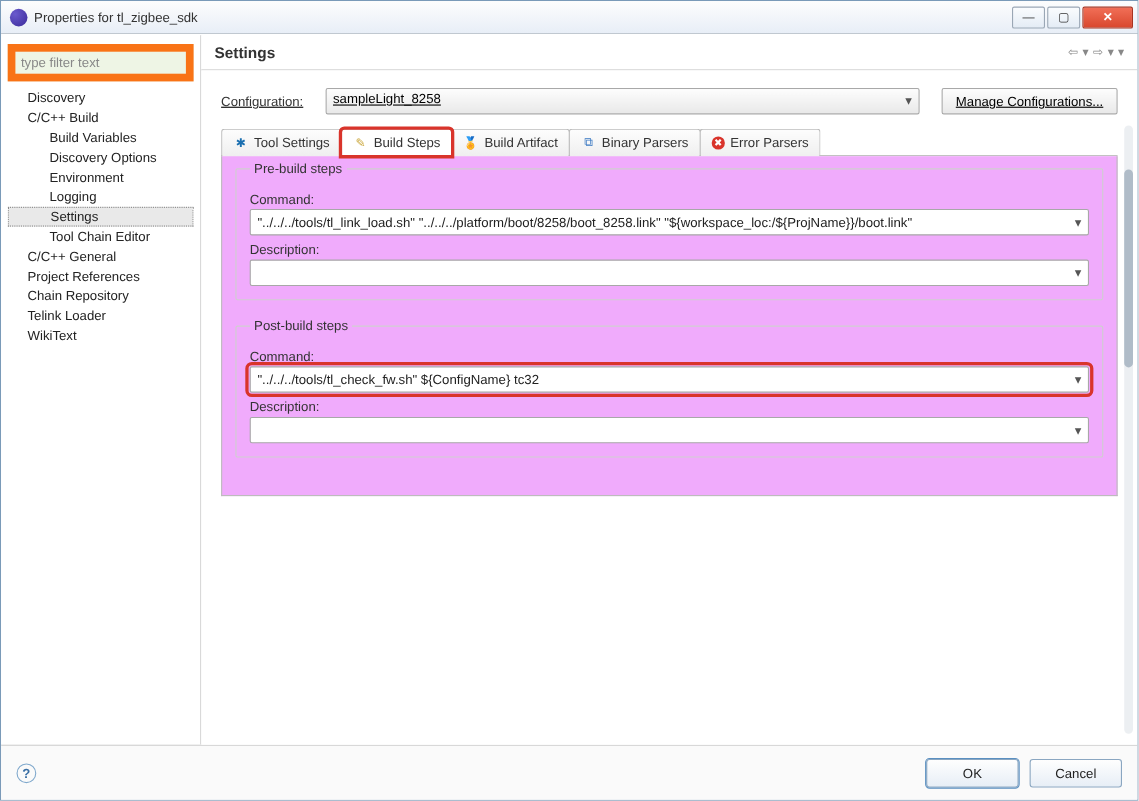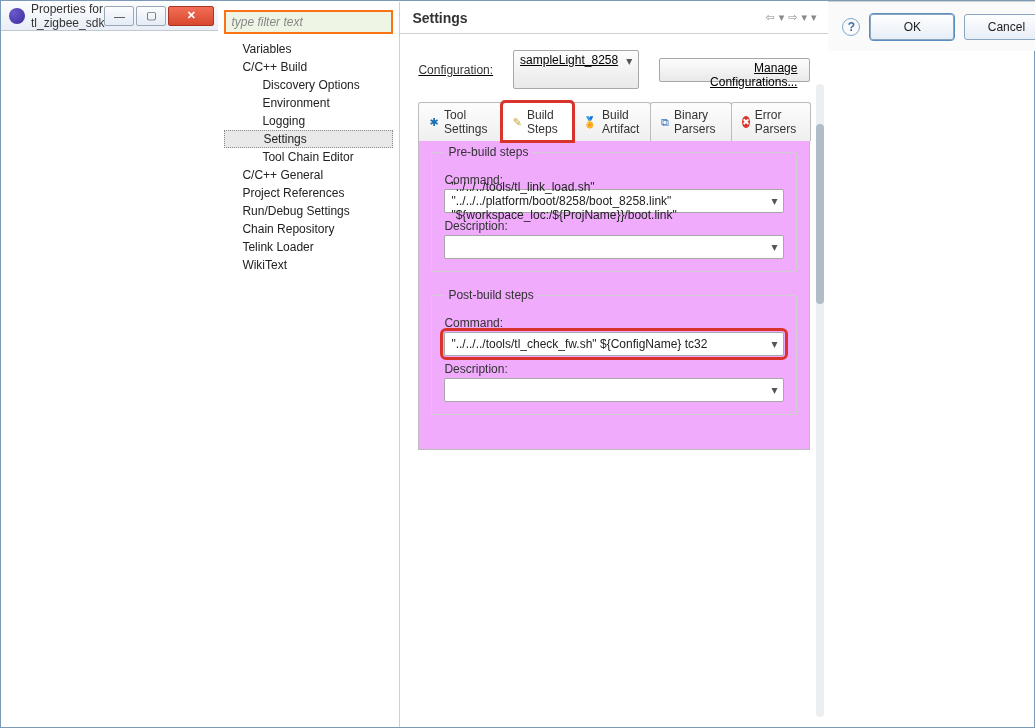--- a/index.html
+++ b/index.html
@@ -1,48 +1,48 @@
 <!DOCTYPE html>
 <html><head>
 <meta charset="utf-8">
 <style>
   * { box-sizing: border-box; font-family: "Segoe UI", Tahoma, sans-serif; font-size: 12px; }
   html, body { margin: 0; padding: 0; height: 100%; background: #f0f0f0; }
   .window {
     width: 1035px; height: 728px; background: #fff; border: 1px solid #7a9ab8;
-    display: flex; box-shadow: 0 0 6px rgba(0,0,0,.2);
+    display: flex; flex-direction: column; box-shadow: 0 0 6px rgba(0,0,0,.2);
   }
   .titlebar {
     height: 30px; background: linear-gradient(#fdfdfd,#e8eef7);
     display: flex; align-items: center; padding: 0 4px 0 8px; border-bottom: 1px solid #c0c8d0;
   }
   .titlebar .eclipse-icon { width: 16px; height: 16px; margin-right: 6px; border-radius: 50%;
     background: radial-gradient(circle at 30% 30%, #6a5acd, #3b2a9a); }
   .titlebar .title { flex: 1; color: #333; }
   .winbtns { display: flex; gap: 2px; }
   .winbtn { width: 30px; height: 20px; border: 1px solid #9aa7b5; background: linear-gradient(#fafcfe,#e4ecf5);
     border-radius: 2px; display: flex; align-items: center; justify-content: center; color: #333; font-size: 11px; }
   .winbtn.close { background: linear-gradient(#f16f57,#d9472e); color: #fff; border-color: #a83421; width: 46px; font-weight: bold; }
   .body { flex: 1; display: flex; border-top: 1px solid #fff; min-height: 0; }
   .sidebar { width: 182px; background: #fff; border-right: 1px solid #d0d0d0; padding: 8px 6px; display: flex; flex-direction: column; }
-  .filter { border: 2px solid #f97316; background: #eef5e5; padding: 3px 5px; color: #888; margin-bottom: 6px; font-style: italic; }
+  .filter { border: 7px solid #f97316; background: #eef5e5; padding: 3px 5px; color: #888; margin-bottom: 6px; }
   .tree { flex: 1; overflow: auto; }
   .tree-item { padding: 2px 4px 2px 18px; color: #222; cursor: default; white-space: nowrap; }
   .tree-item.l2 { padding-left: 38px; }
   .tree-item.selected { background: #e9e9e9; border: 1px dotted #888; padding-top: 1px; padding-bottom: 1px; }
   .main { flex: 1; display: flex; flex-direction: column; min-width: 0; }
   .main-header { height: 32px; display: flex; align-items: center; padding: 0 12px; border-bottom: 1px solid #d0d0d0;
     background: #fff; }
   .main-header h1 { font-size: 14px; font-weight: bold; margin: 0; flex: 1; color: #333; }
   .navarrows { display: flex; align-items: center; gap: 4px; color: #888; }
   .navarrows span { font-size: 11px; }
   .content { flex: 1; padding: 16px 18px 6px 18px; overflow: auto; background: #fff; position: relative; }
   .config-row { display: flex; align-items: center; gap: 20px; margin-bottom: 12px; text-decoration: underline; }
   .config-row label { color: #333; }
-  .config-select { flex: 1; height: 39px; border: 1px solid #a8a8a8; background: linear-gradient(#fdfdfd,#e9e9e9);
+  .config-select { flex: 1; height: 24px; border: 1px solid #a8a8a8; background: linear-gradient(#fdfdfd,#e9e9e9);
     padding: 2px 20px 2px 6px; border-radius: 2px; position: relative; }
   .config-select::after { content: "▾"; position: absolute; right: 6px; top: 3px; color: #555; }
   .mngbtn { height: 24px; border: 1px solid #a8a8a8; background: linear-gradient(#fdfdfd,#e9e9e9);
     border-radius: 2px; padding: 2px 12px; text-align: right; }
   .tabrow { display: flex; border-bottom: 1px solid #bcbcbc; margin-bottom: 0; }
   .tab { display: flex; align-items: center; gap: 5px; padding: 5px 10px; border: 1px solid #bcbcbc;
     border-bottom: none; background: linear-gradient(#fdfdfd,#efefef); margin-right: -1px; color: #333;
     border-top-left-radius: 3px; border-top-right-radius: 3px; position: relative; top: 1px; }
   .tab.active { background: #fff; z-index: 2; }
   .tab.highlight { outline: 3px solid #d9342b; outline-offset: -1px; z-index: 3; }
@@ -85,30 +85,30 @@
       <div class="winbtn">▢</div>
       <div class="winbtn close">✕</div>
     </div>
   </div>
 
   <div class="body">
 
     <div class="sidebar">
       <div class="filter">type filter text</div>
       <div class="tree" id="tree">
-          <div class="tree-item">Variables</div>
+          <div class="tree-item">Discovery</div>
           <div class="tree-item">C/C++ Build</div>
+          <div class="tree-item l2">Build Variables</div>
           <div class="tree-item l2">Discovery Options</div>
           <div class="tree-item l2">Environment</div>
           <div class="tree-item l2">Logging</div>
           <div class="tree-item l2 selected">Settings</div>
           <div class="tree-item l2">Tool Chain Editor</div>
           <div class="tree-item">C/C++ General</div>
           <div class="tree-item">Project References</div>
-          <div class="tree-item">Run/Debug Settings</div>
           <div class="tree-item">Chain Repository</div>
           <div class="tree-item">Telink Loader</div>
           <div class="tree-item">WikiText</div>
         </div>
     </div>
 
     <div class="main">
       <div class="main-header">
         <h1>Settings</h1>
         <div class="navarrows">

